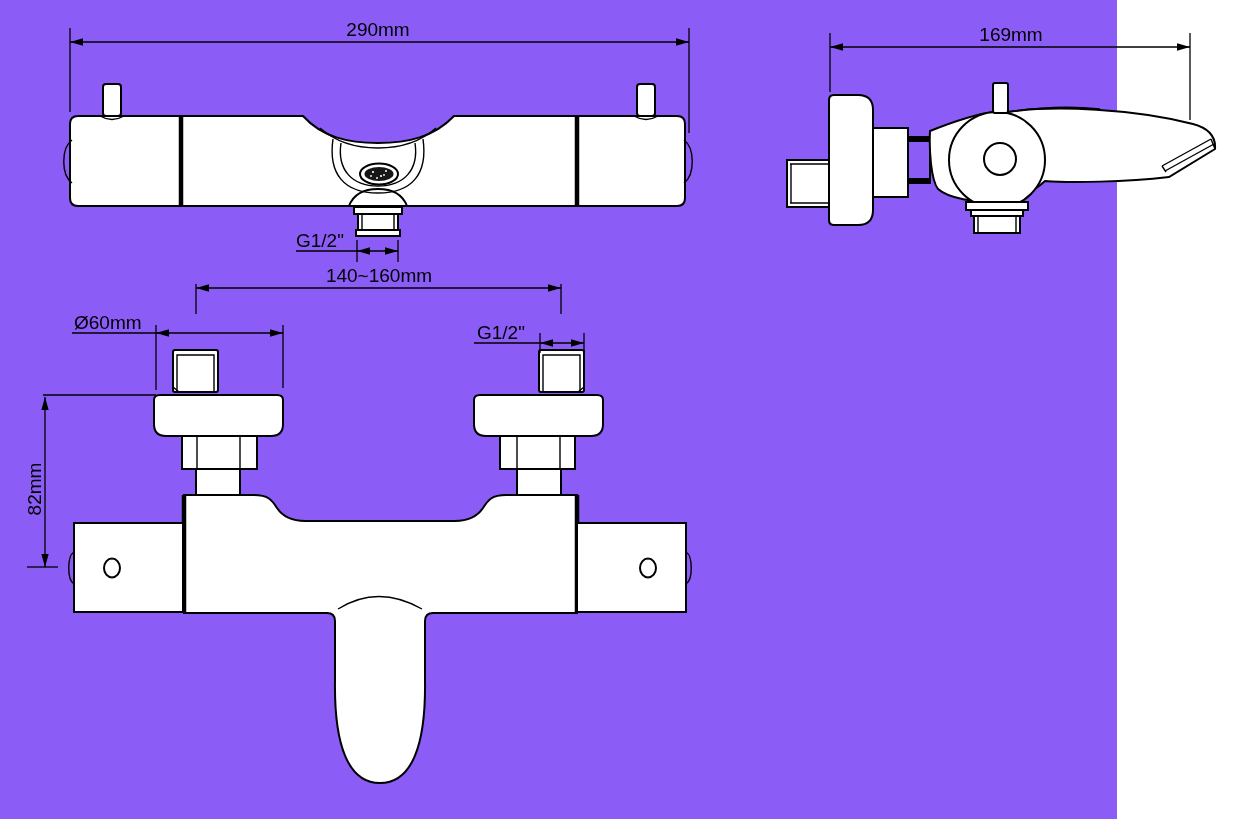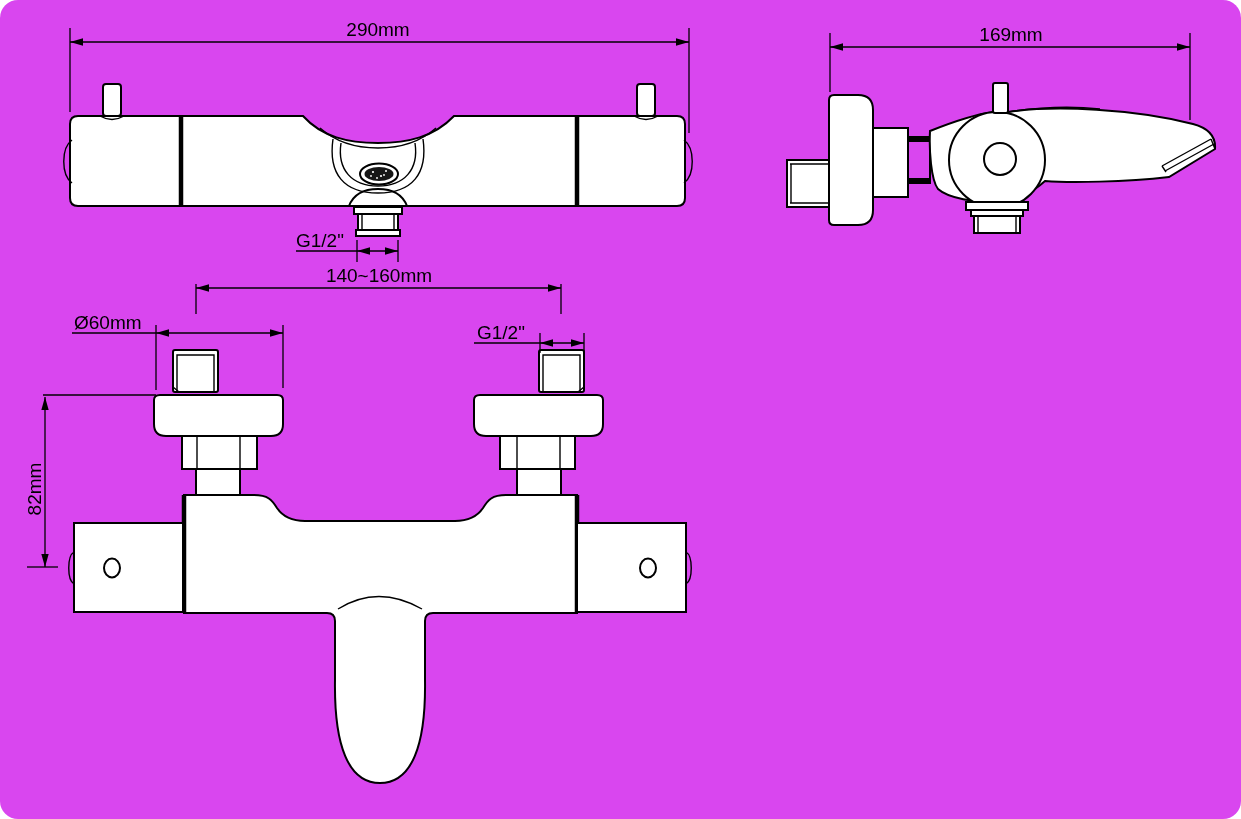--- a/index.html
+++ b/index.html
@@ -6,24 +6,23 @@
     margin: 0;
     padding: 0;
     background: #ffffff;
     width: 1241px;
     height: 819px;
     overflow: hidden;
     font-family: "Liberation Sans", sans-serif;
   }
   .drawing-wrap {
     position: relative;
-    width: 1241px;
+    width: 1117px;
     height: 819px;
-    background: #d946ef;
-    border-radius: 18px;
+    background: #8b5cf6;
   }
   svg { display: block; }
   text {
     font-family: "Liberation Sans", sans-serif;
     font-size: 19px;
     fill: #000;
   }
   .ol  { fill: #ffffff; stroke: #000; stroke-width: 2; }           
   .oln { fill: none;    stroke: #000; stroke-width: 2; }           
   .thin{ fill: none;    stroke: #000; stroke-width: 1.4; }         

